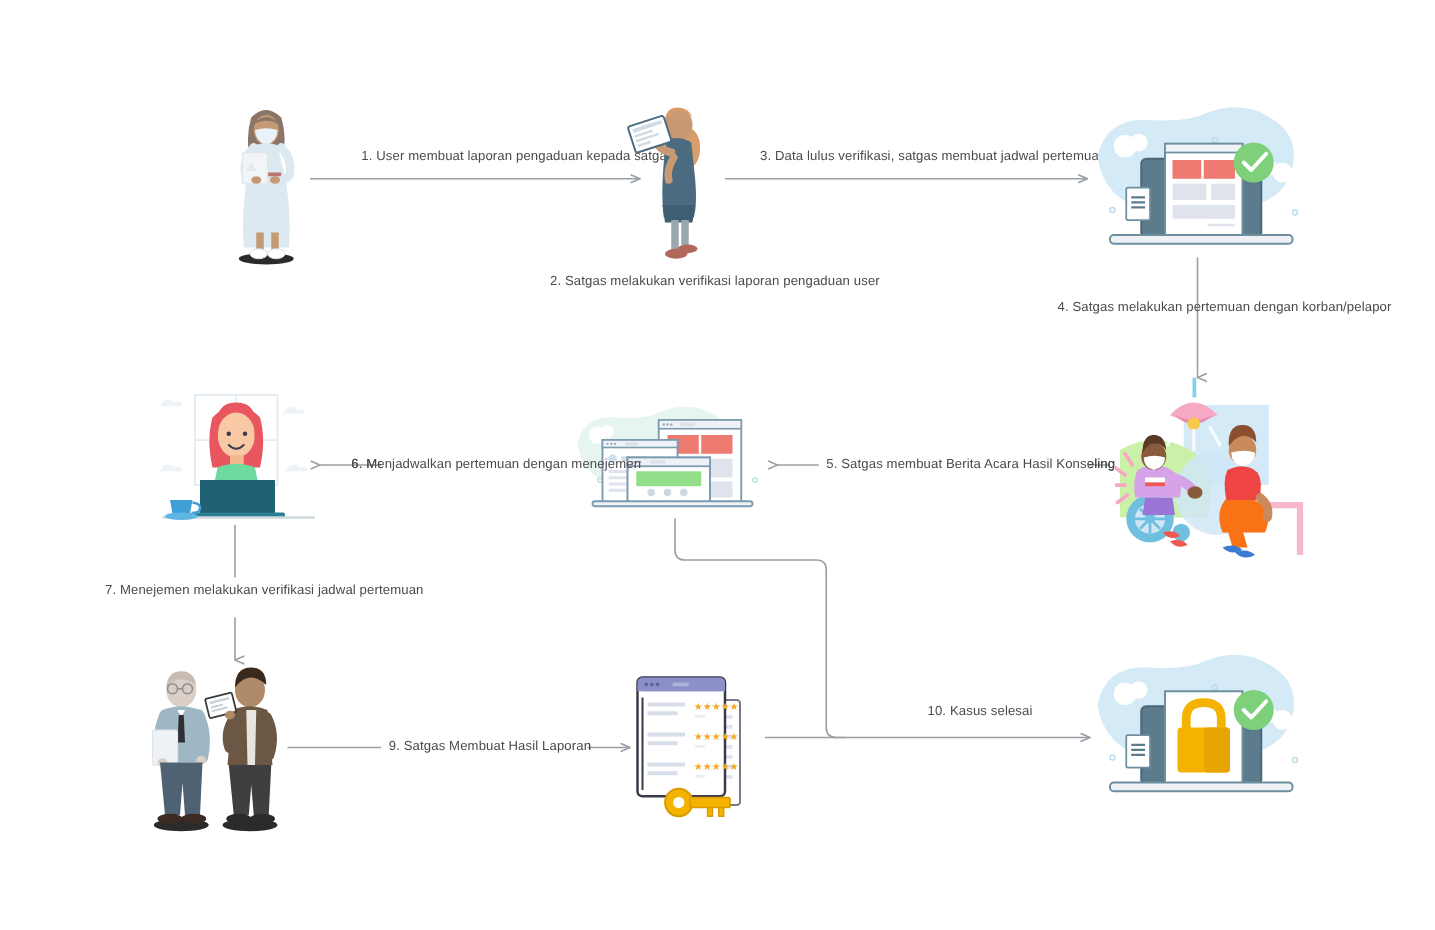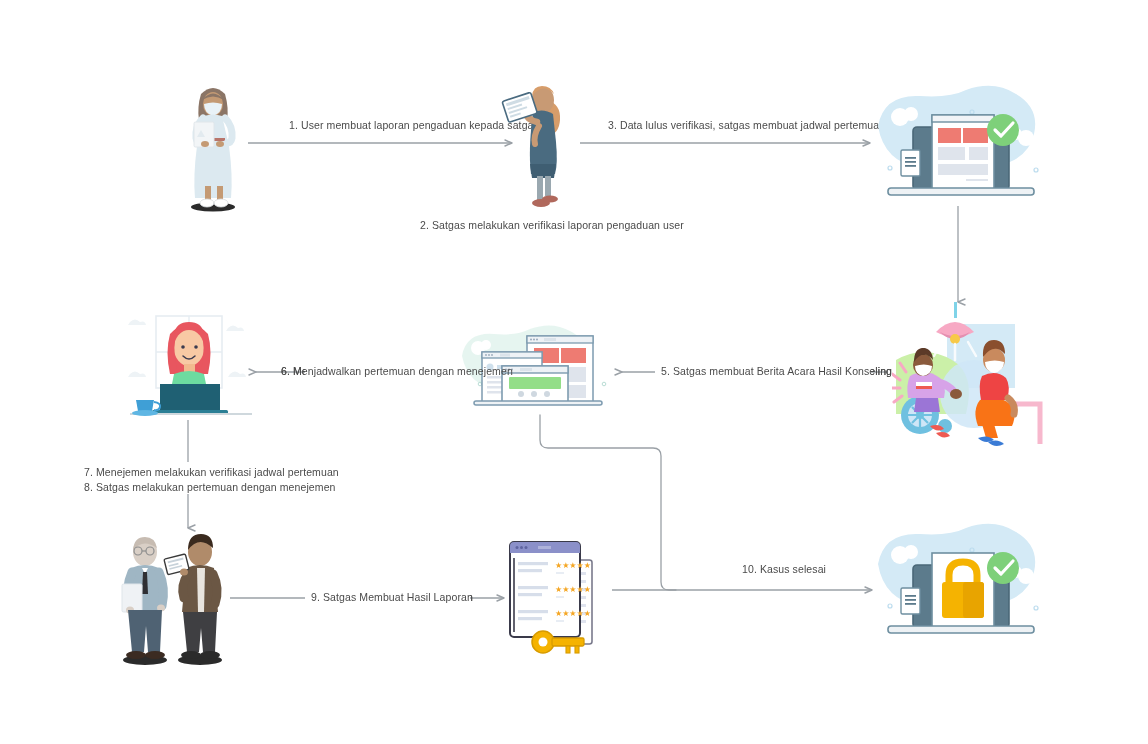--- a/index.html
+++ b/index.html
@@ -72,26 +72,26 @@
     <line x1="188" y1="494" x2="188" y2="528" stroke="#9aa0a6" stroke-width="1.3" marker-end="url(#arrowD)"></line>
 
     <line x1="230" y1="598" x2="504" y2="598" stroke="#9aa0a6" stroke-width="1.3" marker-end="url(#arrowR)"></line>
 
     <path d="M540,415 L540,440 Q540,448 548,448 L653,448 Q661,448 661,456 L661,582 Q661,590 669,590 L676,590" fill="none" stroke="#9aa0a6" stroke-width="1.3" stroke-linecap="round"></path>
 
     <line x1="612" y1="590" x2="872" y2="590" stroke="#9aa0a6" stroke-width="1.3" marker-end="url(#arrowR)"></line>
   </svg>
 
   <div class="edge-label" style="left:289px; top:118px;">1. User membuat laporan pengaduan kepada satgas</div>
-  <div class="edge-label" style="left:420px; top:218px;">2. Satgas melakukan verifikasi laporan pengaduan user</div>
+  <div class="edge-label" style="left:440px; top:218px;">2. Satgas melakukan verifikasi laporan pengaduan user</div>
   <div class="edge-label" style="left:608px; top:118px;">3. Data lulus verifikasi,  satgas membuat jadwal pertemuan</div>
+  <div class="edge-label" style="left:846px; top:239px;">4. Satgas melakukan pertemuan dengan korban/pelapor</div>
   <div class="edge-label" style="left:661px; top:364px;">5. Satgas membuat Berita Acara Hasil Konseling</div>
   <div class="edge-label" style="left:281px; top:364px;">6. Menjadwalkan pertemuan dengan menejemen</div>
   <div class="edge-label" style="left:84px;  top:465px;text-align:center;">7. Menejemen melakukan verifikasi jadwal pertemuan</div>
-  <div class="edge-label" style="left:84px;  top:480px;">8. Satgas melakukan pertemuan dengan menejemen</div>
   <div class="edge-label" style="left:311px; top:590px;">9. Satgas Membuat Hasil Laporan</div>
   <div class="edge-label" style="left:742px; top:562px;">10. Kasus selesai</div>
 
   <div style="position:absolute;left:305px;top:364px;width:232px;height:14px;background:#fff;"></div>
   <div style="position:absolute;left:655px;top:364px;width:216px;height:14px;background:#fff;"></div>
   <div style="position:absolute;left:305px;top:590px;width:165px;height:14px;background:#fff;"></div>
   <div class="edge-label" style="left:281px; top:364px; z-index:3;">6. Menjadwalkan pertemuan dengan menejemen</div>
   <div class="edge-label" style="left:661px; top:364px; z-index:3;">5. Satgas membuat Berita Acara Hasil Konseling</div>
   <div class="edge-label" style="left:311px; top:590px; z-index:3;">9. Satgas Membuat Hasil Laporan</div>
 

